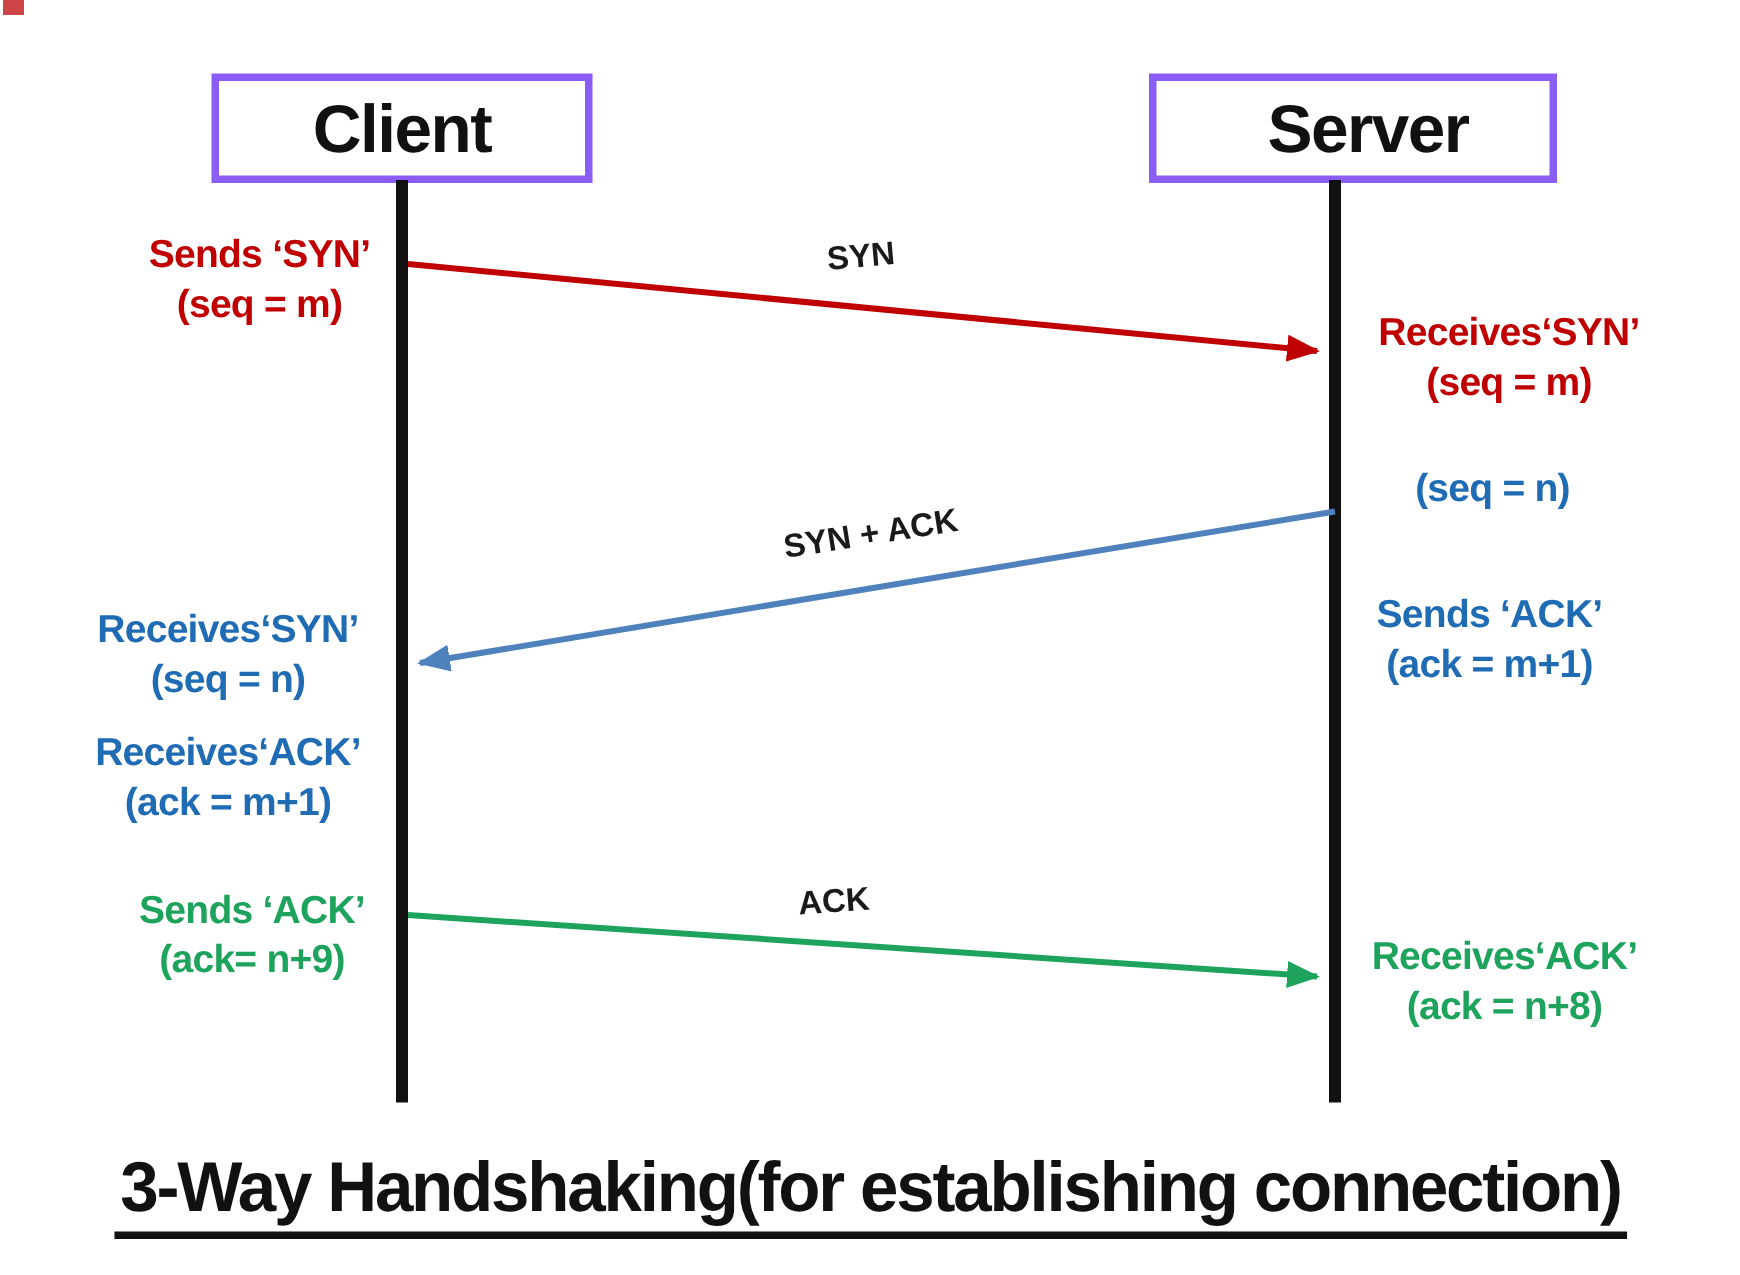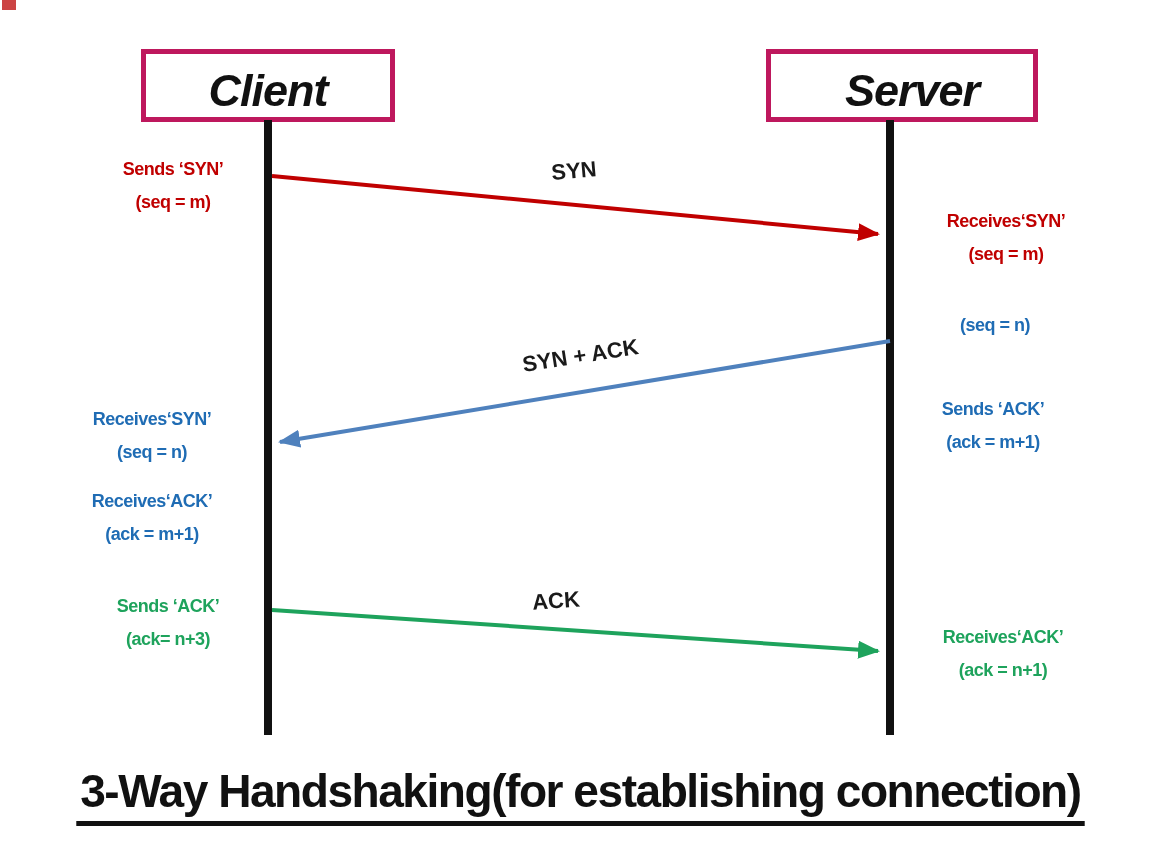--- a/index.html
+++ b/index.html
@@ -14,26 +14,25 @@
   .corner-mark {
     position: absolute;
     left: 2px; top: 0;
     width: 14px; height: 10px;
     background: #cc4444;
   }
   .actor-box {
     position: absolute;
     top: 49px;
     height: 63px;
-    border: 5px solid #be185d;
+    border: 5px solid #8b5cf6;
     background: #ffffff;
     display: flex;
-    align-items: flex-end;
+    align-items: center;
     justify-content: center;
-    font-style: italic;
   }
   .actor-box span {
     font-size: 45px;
     font-weight: bold;
     color: #111111;
     letter-spacing: -1px;
   }
   #client-box { left: 141px; width: 244px; }
   #server-box { left: 766px; width: 242px; padding-left: 20px; }
   .lifeline {
@@ -46,21 +45,21 @@
   #client-lifeline { left: 264px; }
   #server-lifeline { left: 886px; }
   .overlay {
     position: absolute;
     left: 0; top: 0;
     pointer-events: none;
   }
   .note {
     position: absolute;
     text-align: center;
-    font-size: 18px;
+    font-size: 26px;
     font-weight: bold;
     line-height: 33px;
     letter-spacing: -0.5px;
     white-space: nowrap;
   }
   .msg-label {
     position: absolute;
     text-align: center;
     font-size: 22px;
     font-weight: bold;
@@ -156,24 +155,24 @@
     <div>Receives‘SYN’</div>
     <div>(seq = n)</div>
   </div>
   <div class="note" id="note-blue-left-b" style="color: rgb(31, 108, 180);">
     <div>Receives‘ACK’</div>
     <div>(ack = m+1)</div>
   </div>
 
   <div class="note" id="note-green-left" style="color: rgb(30, 163, 92);">
     <div>Sends ‘ACK’</div>
-    <div>(ack= n+3)</div>
+    <div>(ack= n+9)</div>
   </div>
   <div class="note" id="note-green-right" style="color: rgb(30, 163, 92);">
     <div>Receives‘ACK’</div>
-    <div>(ack = n+1)</div>
+    <div>(ack = n+8)</div>
   </div>
 
   <div class="title-wrap">
     <span>3-Way Handshaking(for establishing connection)</span>
   </div>
 
 </div>
 
 </body></html>

